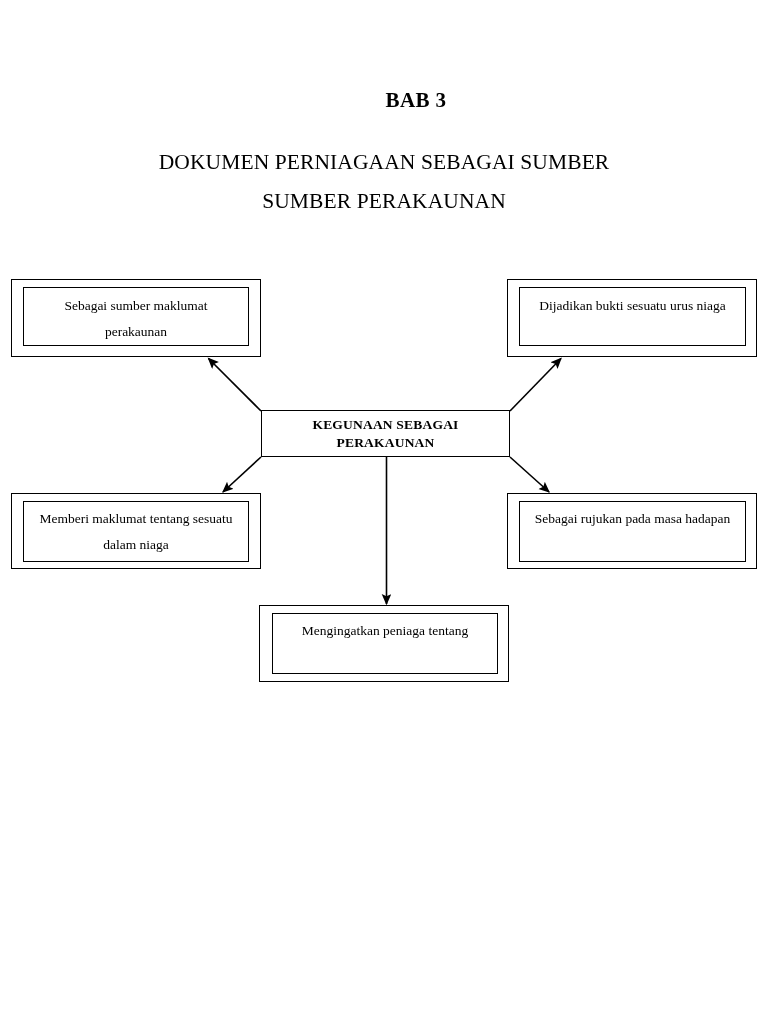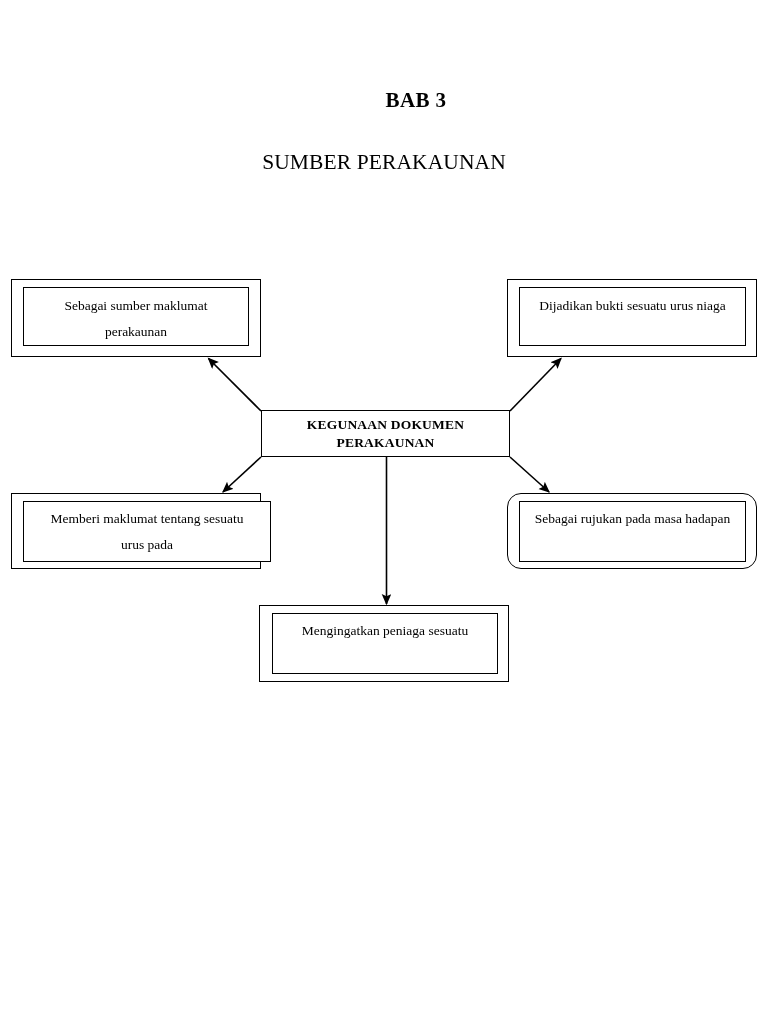--- a/index.html
+++ b/index.html
@@ -75,23 +75,23 @@
   }
 
   
   #node-top-left      { left: 11px;  top: 279px; width: 250px; height: 78px; padding-left: 18px; }
   #node-top-left .inner   { left: 11px; top: 7px; width: 226px; height: 59px; padding-top: 5px; }
 
   #node-top-right     { left: 507px; top: 279px; width: 250px; height: 78px; }
   #node-top-right .inner  { left: 11px; top: 7px; width: 227px; height: 59px; padding-top: 5px; }
 
   #node-bottom-left   { left: 11px;  top: 493px; width: 250px; height: 76px; }
-  #node-bottom-left .inner  { left: 11px; top: 7px; width: 248px; height: 61px; padding-top: 4px; }
+  #node-bottom-left .inner  { left: 11px; top: 7px; width: 226px; height: 61px; padding-top: 4px; }
 
-  #node-bottom-right  { left: 507px; top: 493px; width: 250px; height: 76px; border-radius: 14px; }
+  #node-bottom-right  { left: 507px; top: 493px; width: 250px; height: 76px; }
   #node-bottom-right .inner { left: 11px; top: 7px; width: 227px; height: 61px; padding-top: 4px; }
 
   #node-bottom-center { left: 259px; top: 605px; width: 250px; height: 77px; }
   #node-bottom-center .inner { left: 12px; top: 7px; width: 226px; height: 61px; padding-top: 4px; }
 
   
   #node-center {
     position: absolute;
     box-sizing: border-box;
     left: 261px;
@@ -128,20 +128,21 @@
   }
 </style>
 </head>
 <body>
 
 <div id="page">
 
   <div class="heading-chapter">BAB 3</div>
 
   <div class="heading-title">
+    <span class="tline">DOKUMEN PERNIAGAAN SEBAGAI SUMBER</span>
     <span class="tline">SUMBER PERAKAUNAN</span>
   </div>
 
   <svg id="connectors" viewBox="0 0 768 1024" width="768" height="1024">
     <defs>
       <marker id="arrowhead" markerWidth="8" markerHeight="8" refX="6.2" refY="3" orient="auto" markerUnits="strokeWidth">
         <path d="M0,0 L7,3 L0,6 L1.4,3 Z" fill="#000000"></path>
       </marker>
     </defs>
 
@@ -163,36 +164,36 @@
     </div>
   </div>
 
   <div class="node" id="node-top-right">
     <div class="inner">
       <span class="line">Dijadikan bukti sesuatu urus niaga</span>
     </div>
   </div>
 
   <div id="node-center">
-    <span class="line">KEGUNAAN DOKUMEN</span>
+    <span class="line">KEGUNAAN SEBAGAI</span>
     <span class="line">PERAKAUNAN</span>
   </div>
 
   <div class="node" id="node-bottom-left">
     <div class="inner">
       <span class="line">Memberi maklumat tentang sesuatu</span>
-      <span class="line">urus pada</span>
+      <span class="line">dalam niaga</span>
     </div>
   </div>
 
   <div class="node" id="node-bottom-right">
     <div class="inner">
       <span class="line">Sebagai rujukan pada masa hadapan</span>
     </div>
   </div>
 
   <div class="node" id="node-bottom-center">
     <div class="inner">
-      <span class="line">Mengingatkan peniaga sesuatu</span>
+      <span class="line">Mengingatkan peniaga tentang</span>
     </div>
   </div>
 
 </div>
 
 </body></html>

